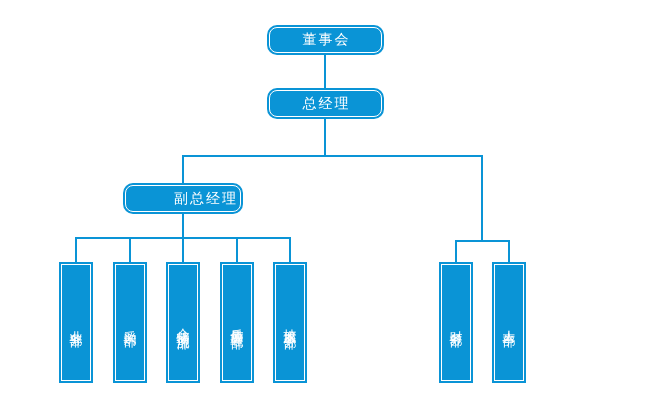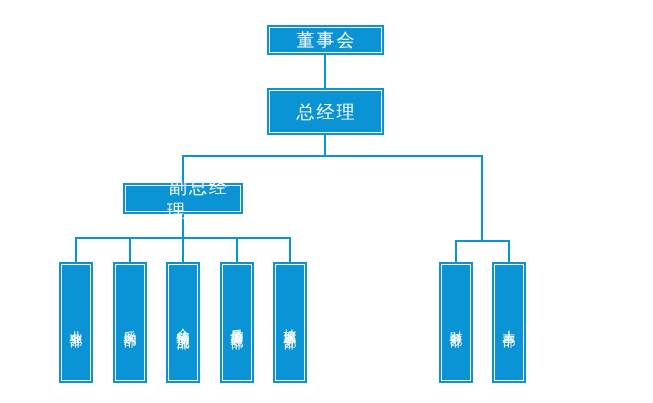--- a/index.html
+++ b/index.html
@@ -26,36 +26,37 @@
     background: #0a94d6;
     outline: 1px solid #ffffff;
     outline-offset: -3px;
     color: #ffffff;
     display: flex;
     align-items: center;
     justify-content: center;
     box-sizing: border-box;
   }
   .hnode {
-    font-size: 18px;
+    font-size: 14px;
     letter-spacing: 2px;
     text-indent: 2px;
+    border-radius: 10px;
   }
   .vnode {
     font-size: 13px;
   }
   .vnode .vtext {
     writing-mode: vertical-rl;
     text-orientation: upright;
     letter-spacing: 2px;
     line-height: 1;
   }
   
   .n-board { left: 267px; top: 25px;  width: 117px; height: 30px; }
-  .n-gm    { left: 267px; top: 88px;  width: 117px; height: 47px; }
+  .n-gm    { left: 267px; top: 88px;  width: 117px; height: 31px; }
   .n-dgm   { left: 123px; top: 183px; width: 120px; height: 31px; padding-left: 44px; }
   
   .vnode { top: 262px; width: 34px; height: 121px; }
   .n-d1 { left: 59px;  }
   .n-d2 { left: 113px; }
   .n-d3 { left: 166px; }
   .n-d4 { left: 220px; }
   .n-d5 { left: 273px; }
   .n-fin { left: 439px; }
   .n-hr  { left: 492px; }

